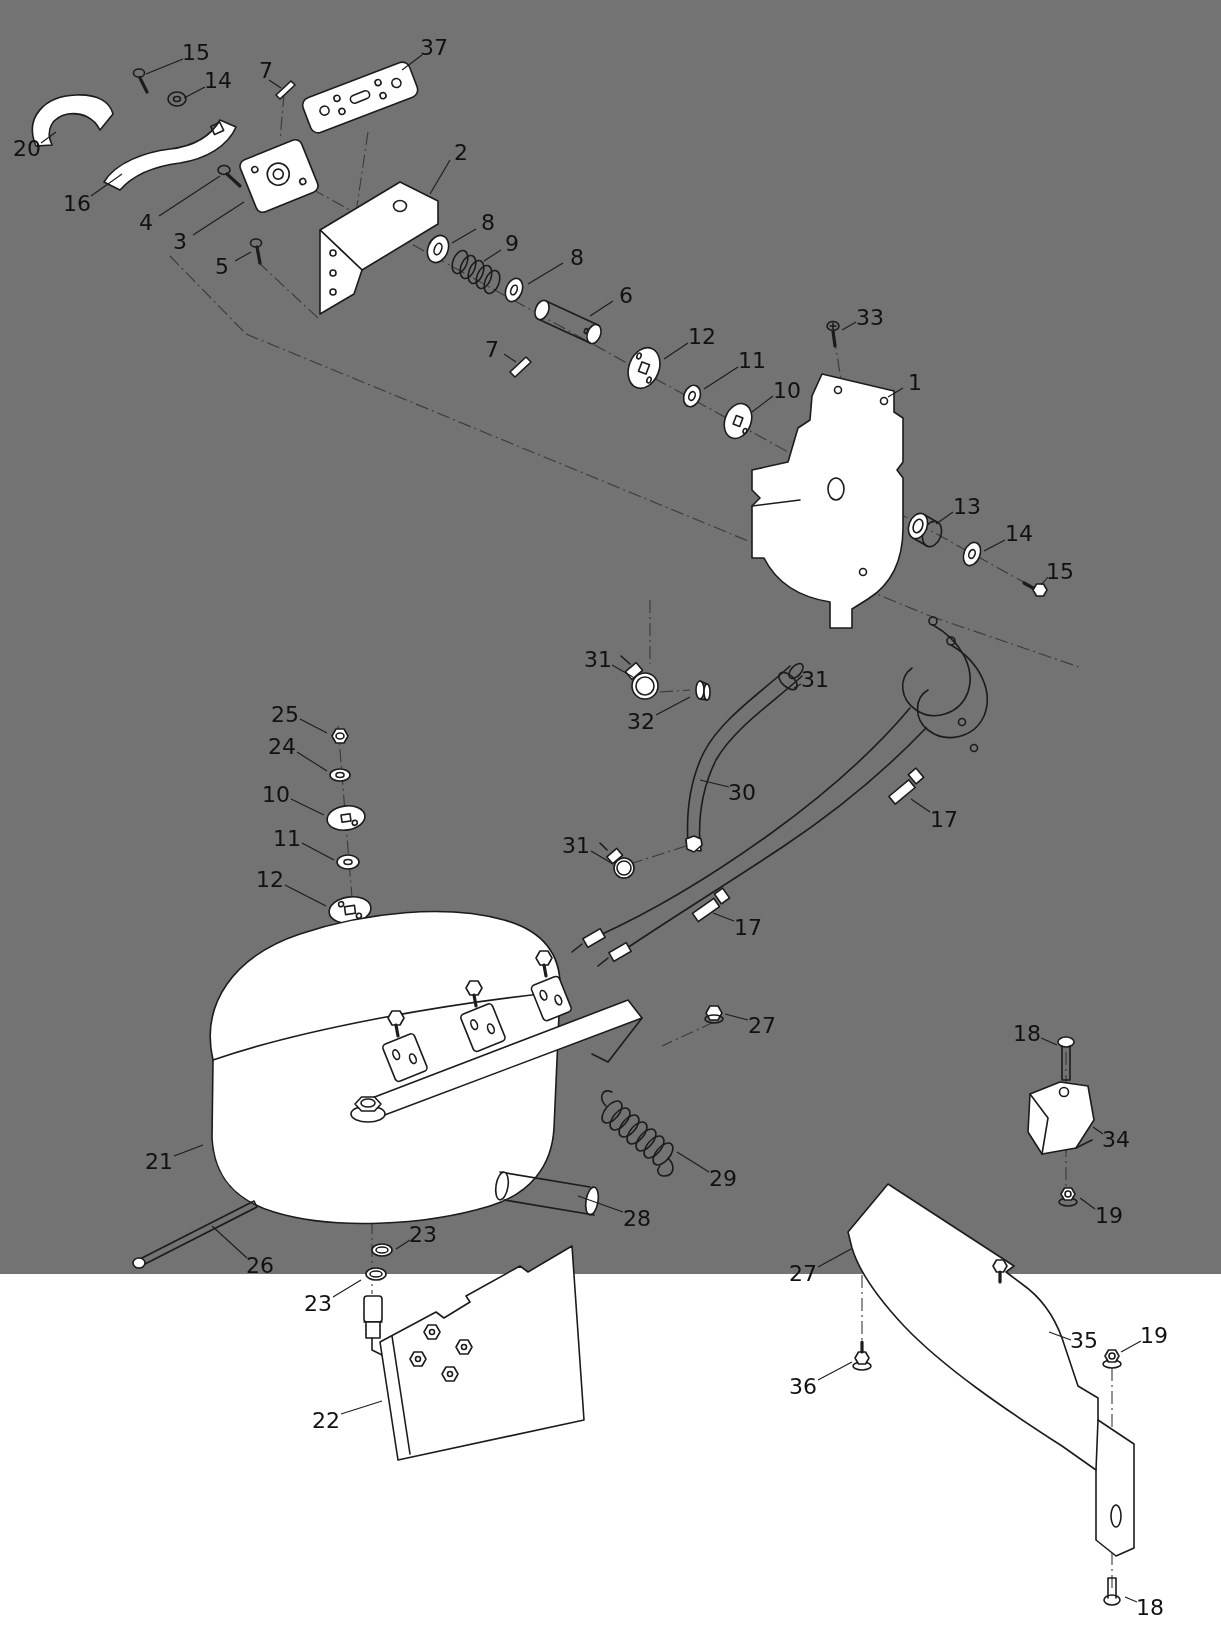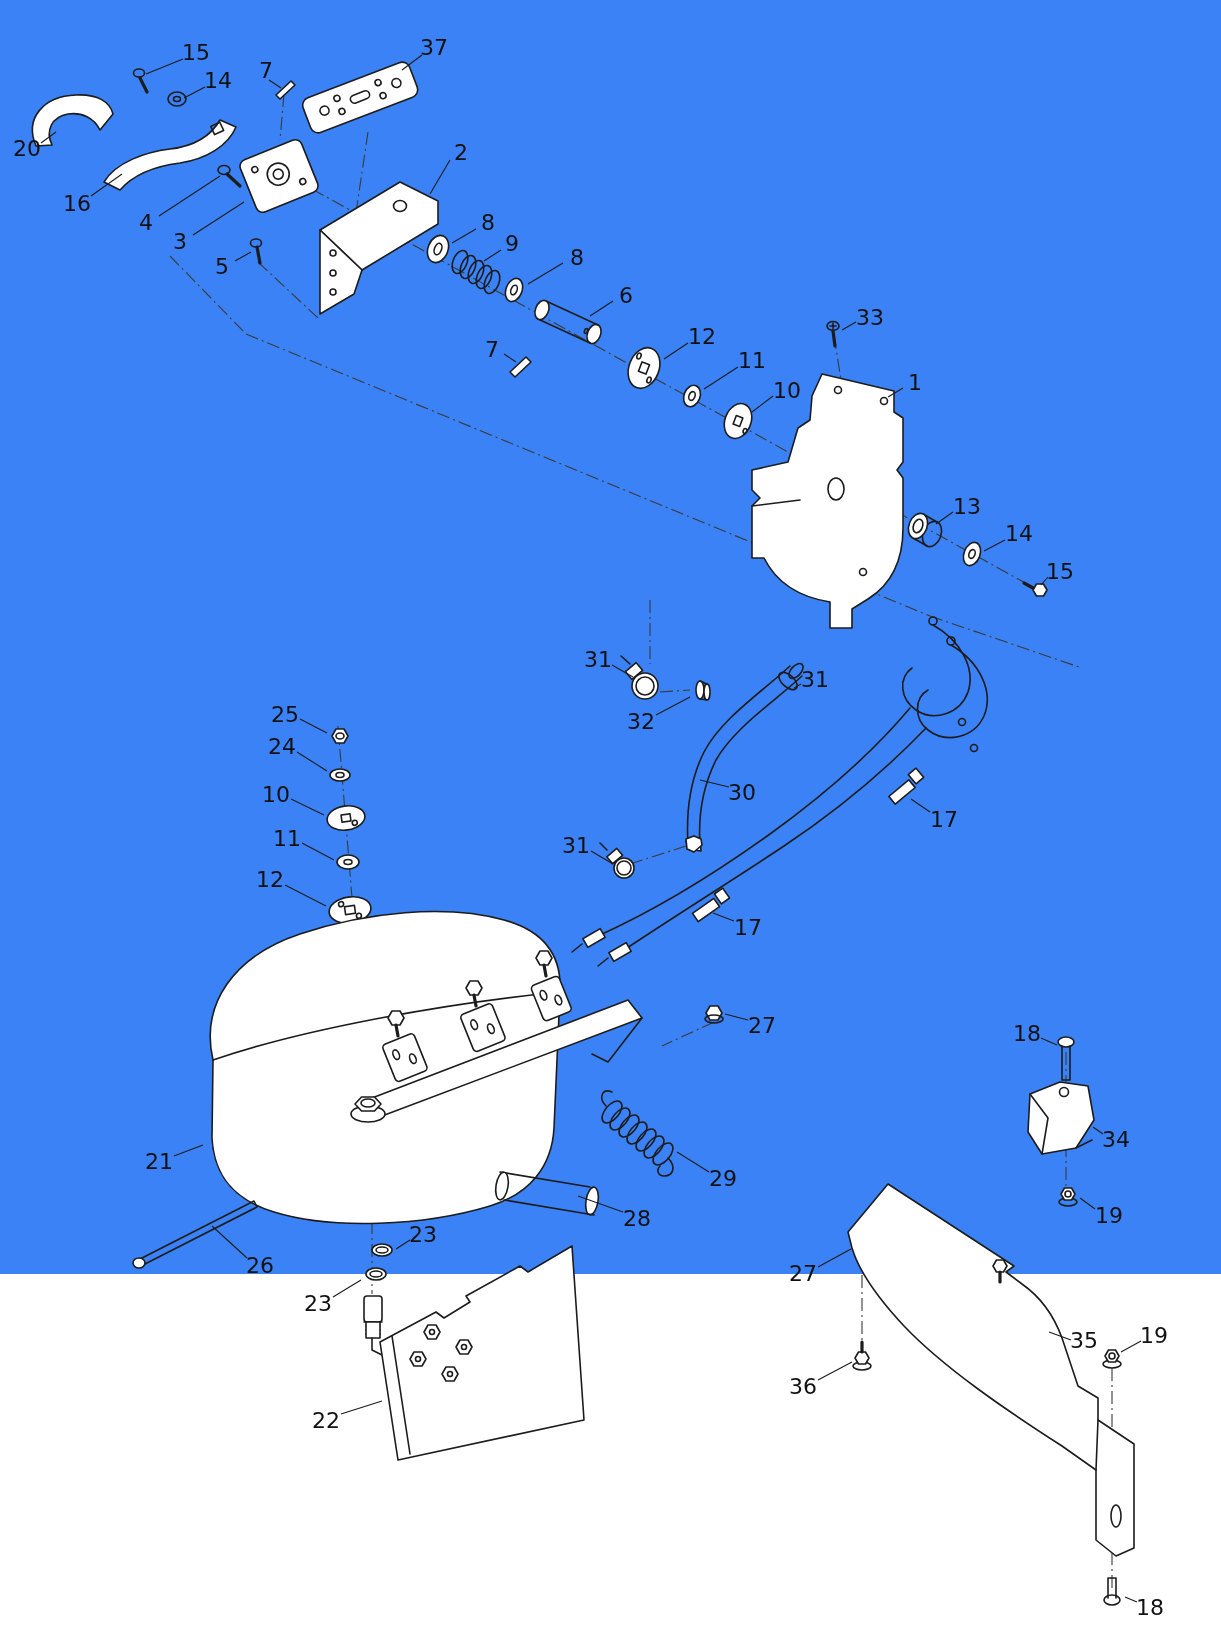--- a/index.html
+++ b/index.html
@@ -1,17 +1,17 @@
 <!DOCTYPE html>
 <html><head>
 <meta charset="utf-8">
 <style>
   html,body{margin:0;padding:0;background:#fff;}
   body{width:1221px;height:1642px;position:relative;font-family:"DejaVu Sans",sans-serif;}
-  #stage{position:absolute;left:0;top:0;width:1221px;height:1274px;background:#3b82f6;}
+  #stage{position:absolute;left:0;top:0;width:1221px;height:1274px;background:#737373;}
   svg{position:absolute;left:0;top:0;}
   .part{stroke:#1c1c1c;fill:none;stroke-width:1.6;stroke-linejoin:round;stroke-linecap:round;}
   .pf{fill:#ffffff;}
   .cl{stroke:#3a3a3a;stroke-width:1.1;fill:none;stroke-dasharray:13 4 2 4;}
   .thick{stroke-width:3.2;}
   .leader{stroke:#1c1c1c;stroke-width:1.1;}
   .lbl{font:400 22px "DejaVu Sans",sans-serif;fill:#111;}
 </style>
 </head>
 <body>

